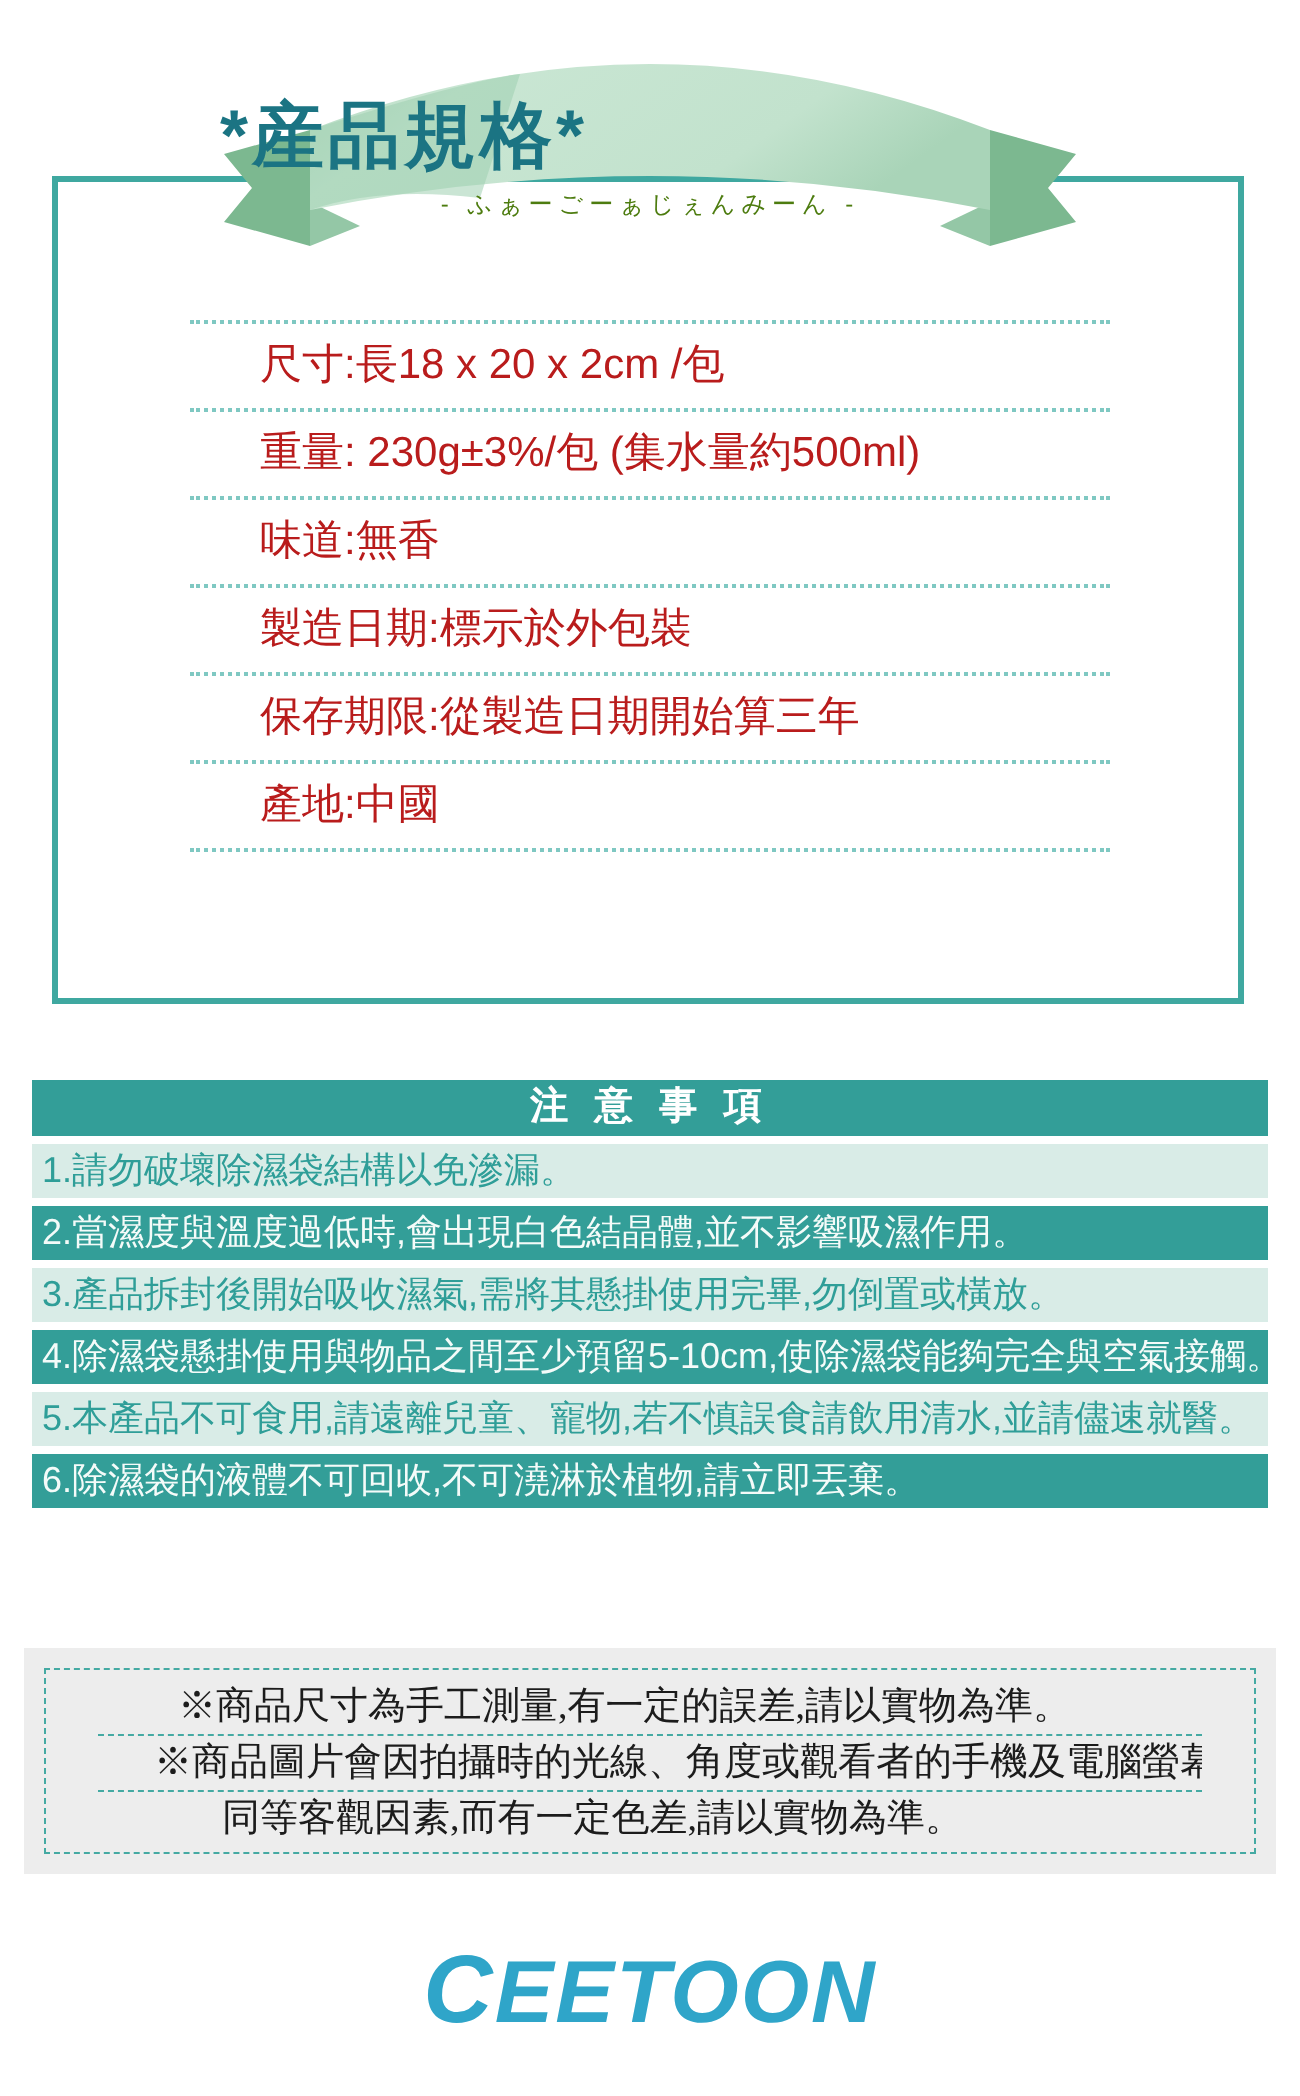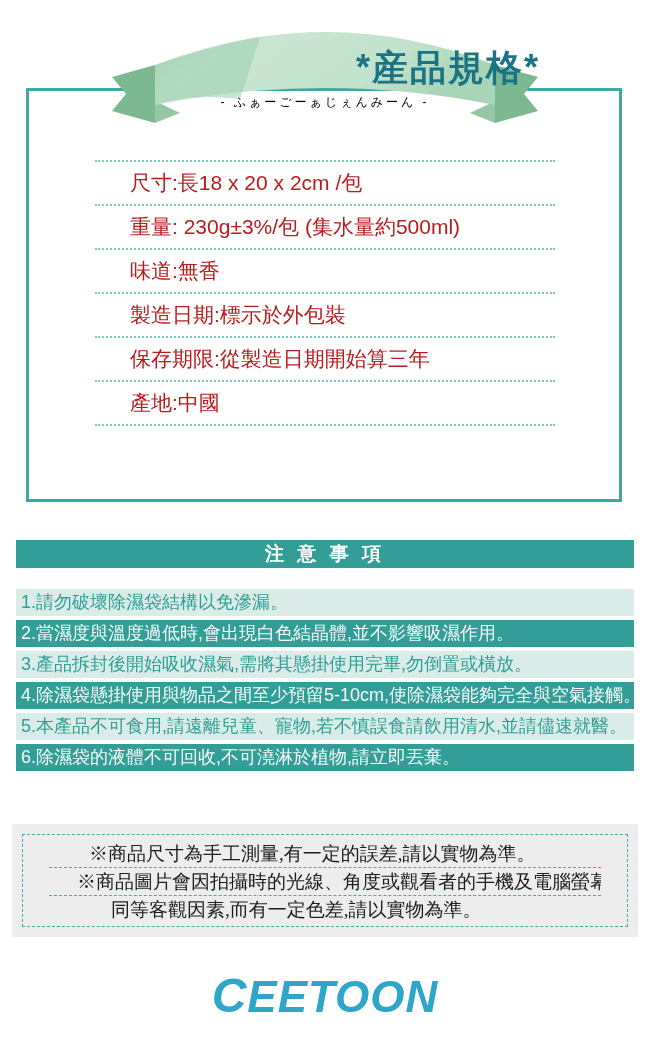--- a/index.html
+++ b/index.html
@@ -11,29 +11,29 @@
             border:3px solid #3FA8A0;background:#ffffff;z-index:1;}
   .spec-rows{position:absolute;left:95px;top:160px;width:460px;z-index:1;}
   .spec-row{height:42px;line-height:42px;border-top:2px dotted #7FC8C2;
             padding-left:35px;font-size:21px;color:#b91c1c;white-space:nowrap;overflow:hidden;}
   .spec-row:last-child{border-bottom:2px dotted #7FC8C2;}
 
   
   .banner{position:absolute;left:110px;top:25px;width:430px;height:115px;z-index:2;}
   .banner svg{position:absolute;left:0;top:0;}
   .banner-title{position:absolute;left:0;top:20px;width:430px;height:46px;line-height:46px;
-                text-align:right;font-size:36px;font-weight:bold;color:#1B7483;letter-spacing:2px;}
+                text-align:left;font-size:36px;font-weight:bold;color:#1B7483;letter-spacing:2px;}
   .banner-sub{position:absolute;left:0;top:68px;width:430px;height:18px;line-height:18px;
-              text-align:center;font-size:12px;color:#000000;letter-spacing:3px;}
+              text-align:center;font-size:12px;color:#4d7c0f;letter-spacing:3px;}
 
   
   .notice{position:absolute;left:16px;top:540px;width:618px;z-index:1;}
   .notice-header{height:28px;line-height:28px;background:#339E98;color:#ffffff;
                  text-align:center;font-size:19px;font-weight:bold;letter-spacing:4px;}
-  .notice-items{margin-top:21px;}
+  .notice-items{margin-top:4px;}
   .notice-item{height:27px;line-height:27px;margin-bottom:4px;padding-left:5px;
                font-size:18px;white-space:nowrap;overflow:hidden;}
   .notice-item.pale{background:#D9ECE7;color:#2F9E98;}
   .notice-item.teal{background:#339E98;color:#F4FBF9;}
 
   
   .disclaimer{position:absolute;left:12px;top:824px;width:626px;height:113px;
               background:#EDEDED;box-sizing:border-box;padding:10px;z-index:1;}
   .disclaimer-inner{width:100%;height:100%;box-sizing:border-box;
                     border:1px dashed #45AAA3;padding-top:5px;

